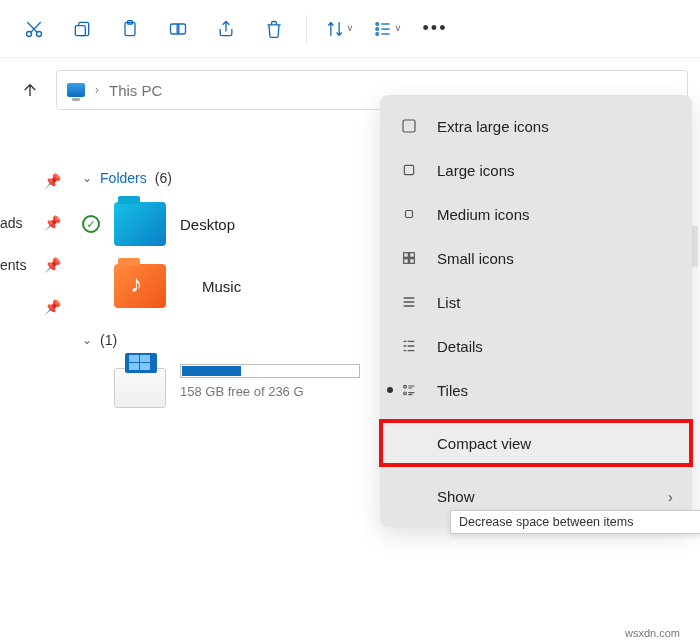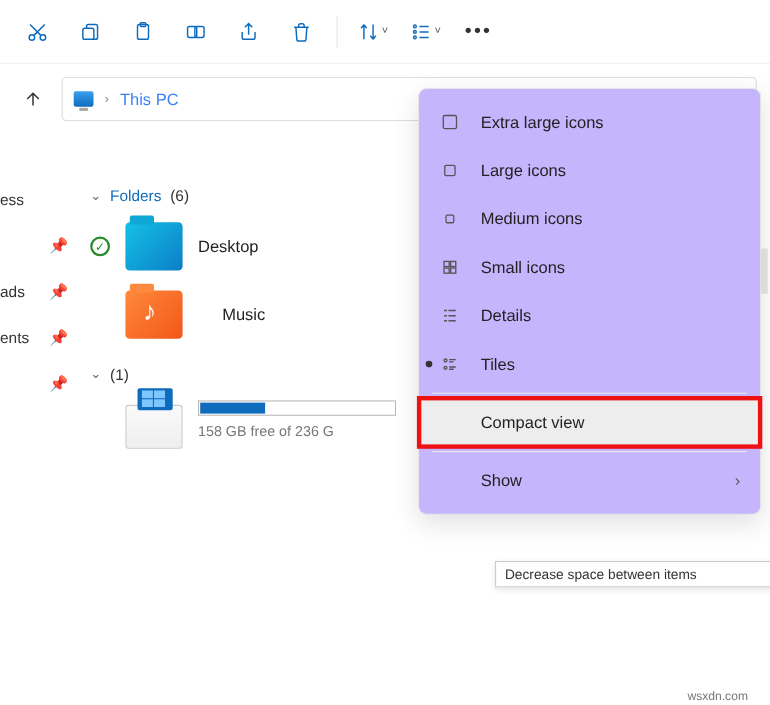--- a/index.html
+++ b/index.html
@@ -10,21 +10,21 @@
     .tb-btn { width: 44px; height: 40px; display: flex; align-items: center; justify-content: center; color: #4a5b8a; border-radius: 4px; cursor: default; }
     .tb-btn svg { stroke: #0f6cbd; }
     .tb-sep { width: 1px; height: 28px; background: #e5e5e5; margin: 0 6px; }
 
     
     .nav-row { height: 64px; display: flex; align-items: center; padding: 0 12px; gap: 8px; }
     .up-btn { width: 36px; height: 36px; display: flex; align-items: center; justify-content: center; }
     .address { flex: 1; height: 40px; border: 1px solid #ddd; border-radius: 4px; display: flex; align-items: center; padding: 0 10px; gap: 10px; }
     .monitor { width: 18px; height: 14px; background: linear-gradient(#39a0ed,#0f6cbd); border-radius: 2px; position: relative; }
     .monitor::after { content:""; position:absolute; bottom:-4px; left:5px; width:8px; height:3px; background:#aaa; border-radius:1px; }
-    .address span { font-size: 15px; color: #3b82f6; }
+    .address span { font-size: 15px; color: #737373; }
     .address .chev { color: #888; font-size: 12px; }
 
     
     .sidebar { position: absolute; top: 160px; left: 0; width: 70px; }
     .side-item { display: flex; align-items: center; justify-content: space-between; height: 42px; padding: 0 8px 0 0; font-size: 14px; color: #333; }
     .side-item .pin { color: #6b6b6b; }
 
     
     .content { position: absolute; top: 170px; left: 82px; right: 0; }
     .group-header { display: flex; align-items: center; gap: 8px; color: #0f6cbd; font-size: 14px; margin-bottom: 16px; cursor: default; }
@@ -50,21 +50,21 @@
     .drive-icon { width: 52px; height: 40px; border: 1px solid #ccc; border-radius: 3px; background: linear-gradient(#fafafa,#eee); position: relative; margin-top:4px;}
     .drive-icon::before { content:""; position:absolute; top:-16px; left:10px; width:32px; height:20px; background:#0f6cbd; border-radius:2px; display:flex; }
     .win-logo { position:absolute; top:-14px; left:14px; display:grid; grid-template-columns: 10px 10px; grid-template-rows: 7px 7px; gap:1px;}
     .win-logo span{background:#7fc6ff;}
     .drive-info { display:flex; flex-direction:column; gap:6px; }
     .drive-bar { width: 180px; height: 14px; border: 1px solid #bbb; background:#fff; position: relative; }
     .drive-bar-fill { position:absolute; inset:1px; width: 33%; background:#0f6cbd; }
     .drive-free { font-size: 13px; color: #777; }
 
     
-    .menu { position: absolute; top: 80px; left: 380px; width: 312px; background: #c4b5fd; border: 1px solid #e5e5e5; border-radius: 8px; box-shadow: 0 8px 24px rgba(0,0,0,0.12); padding: 8px 0; }
+    .menu { position: absolute; top: 95px; left: 380px; width: 312px; background: #e5e5e5; border: 1px solid #e5e5e5; border-radius: 8px; box-shadow: 0 8px 24px rgba(0,0,0,0.12); padding: 8px 0; }
     .menu-item { height: 44px; display: flex; align-items: center; padding: 0 18px; gap: 18px; font-size: 15px; color: #222; position: relative; cursor: default;}
     .menu-item.highlight { background: #ededed; }
     .menu-item.redbox { outline: 4px solid #e11; outline-offset: -2px; }
     .menu-icon { width: 20px; height: 20px; display:flex; align-items:center; justify-content:center; color:#555; }
     .menu-bullet { width:6px; height:6px; background:#333; border-radius:50%; position:absolute; left: 6px;}
     .menu-chev { margin-left:auto; color:#555; }
     .menu-sep { height:1px; background:#e8e8e8; margin: 4px 12px; }
     .tooltip { position:absolute; right:-10px; top: 412px; transform:translateX(0); background:#fff; border:1px solid #ccc; padding:4px 8px; font-size:12.5px; color:#333; white-space:nowrap; box-shadow:0 2px 6px rgba(0,0,0,0.1);}
 
     .watermark { position:absolute; bottom: 2px; right: 20px; font-size: 11px; color: #777; }
@@ -140,23 +140,20 @@
   </div>
   <div class="address">
     <div class="monitor"></div>
     <span class="chev">›</span>
     <span>This PC</span>
   </div>
 </div>
 
 <div class="sidebar">
   <div class="side-item">
-      <span>ess</span>
-    </div>
-  <div class="side-item">
       <span></span>
       <span class="pin">📌</span>
     </div>
   <div class="side-item">
       <span>ads</span>
       <span class="pin">📌</span>
     </div>
   <div class="side-item">
       <span>ents</span>
       <span class="pin">📌</span>
@@ -246,20 +243,28 @@
           <rect x="13" y="4" width="7" height="7"></rect>
           <rect x="4" y="13" width="7" height="7"></rect>
           <rect x="13" y="13" width="7" height="7"></rect>
         </svg>
       </span>
     <span>Small icons</span>
   </div>
   <div class="menu-item">
     <span class="menu-icon">
         <svg width="16" height="16" viewBox="0 0 24 24" fill="none" stroke="#555" stroke-width="2">
+          <path d="M4 6h16M4 12h16M4 18h16"></path>
+        </svg>
+      </span>
+    <span>List</span>
+  </div>
+  <div class="menu-item">
+    <span class="menu-icon">
+        <svg width="16" height="16" viewBox="0 0 24 24" fill="none" stroke="#555" stroke-width="2">
           <path d="M4 5h4M10 5h10M4 12h4M10 12h10M4 19h4M10 19h10"></path>
         </svg>
       </span>
     <span>Details</span>
   </div>
   <div class="menu-item">
     <span class="menu-bullet"></span>
     <span class="menu-icon">
         <svg width="16" height="16" viewBox="0 0 24 24" fill="none" stroke="#555" stroke-width="1.8">
           <circle cx="6" cy="7" r="2"></circle>

